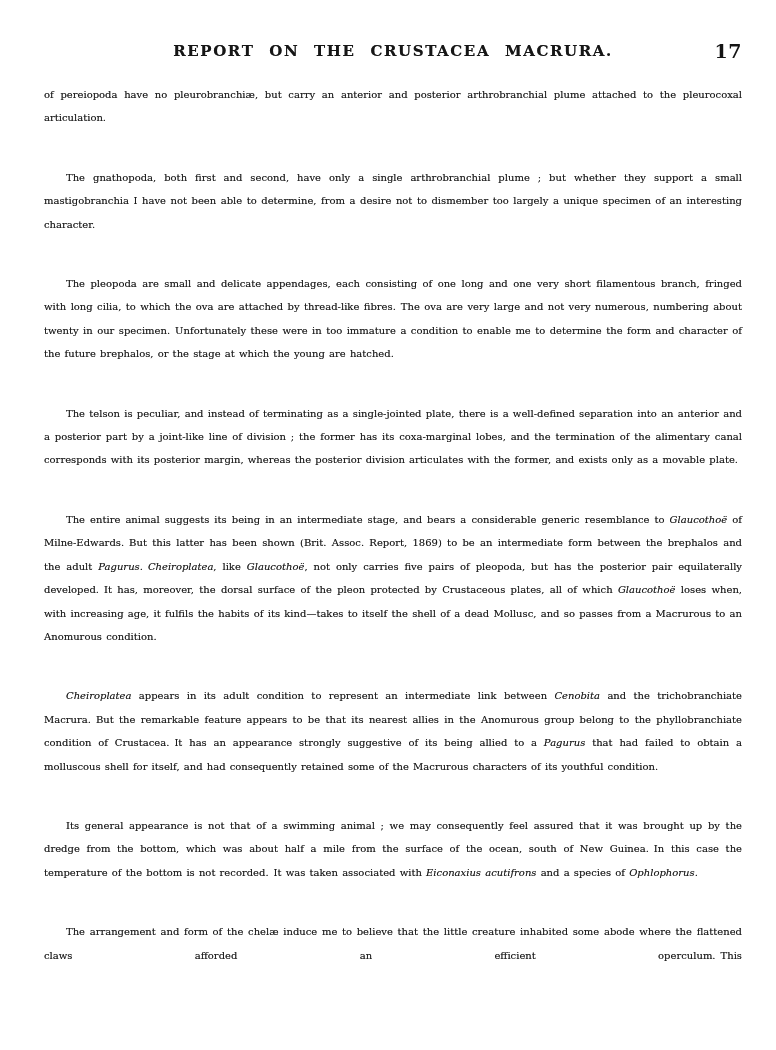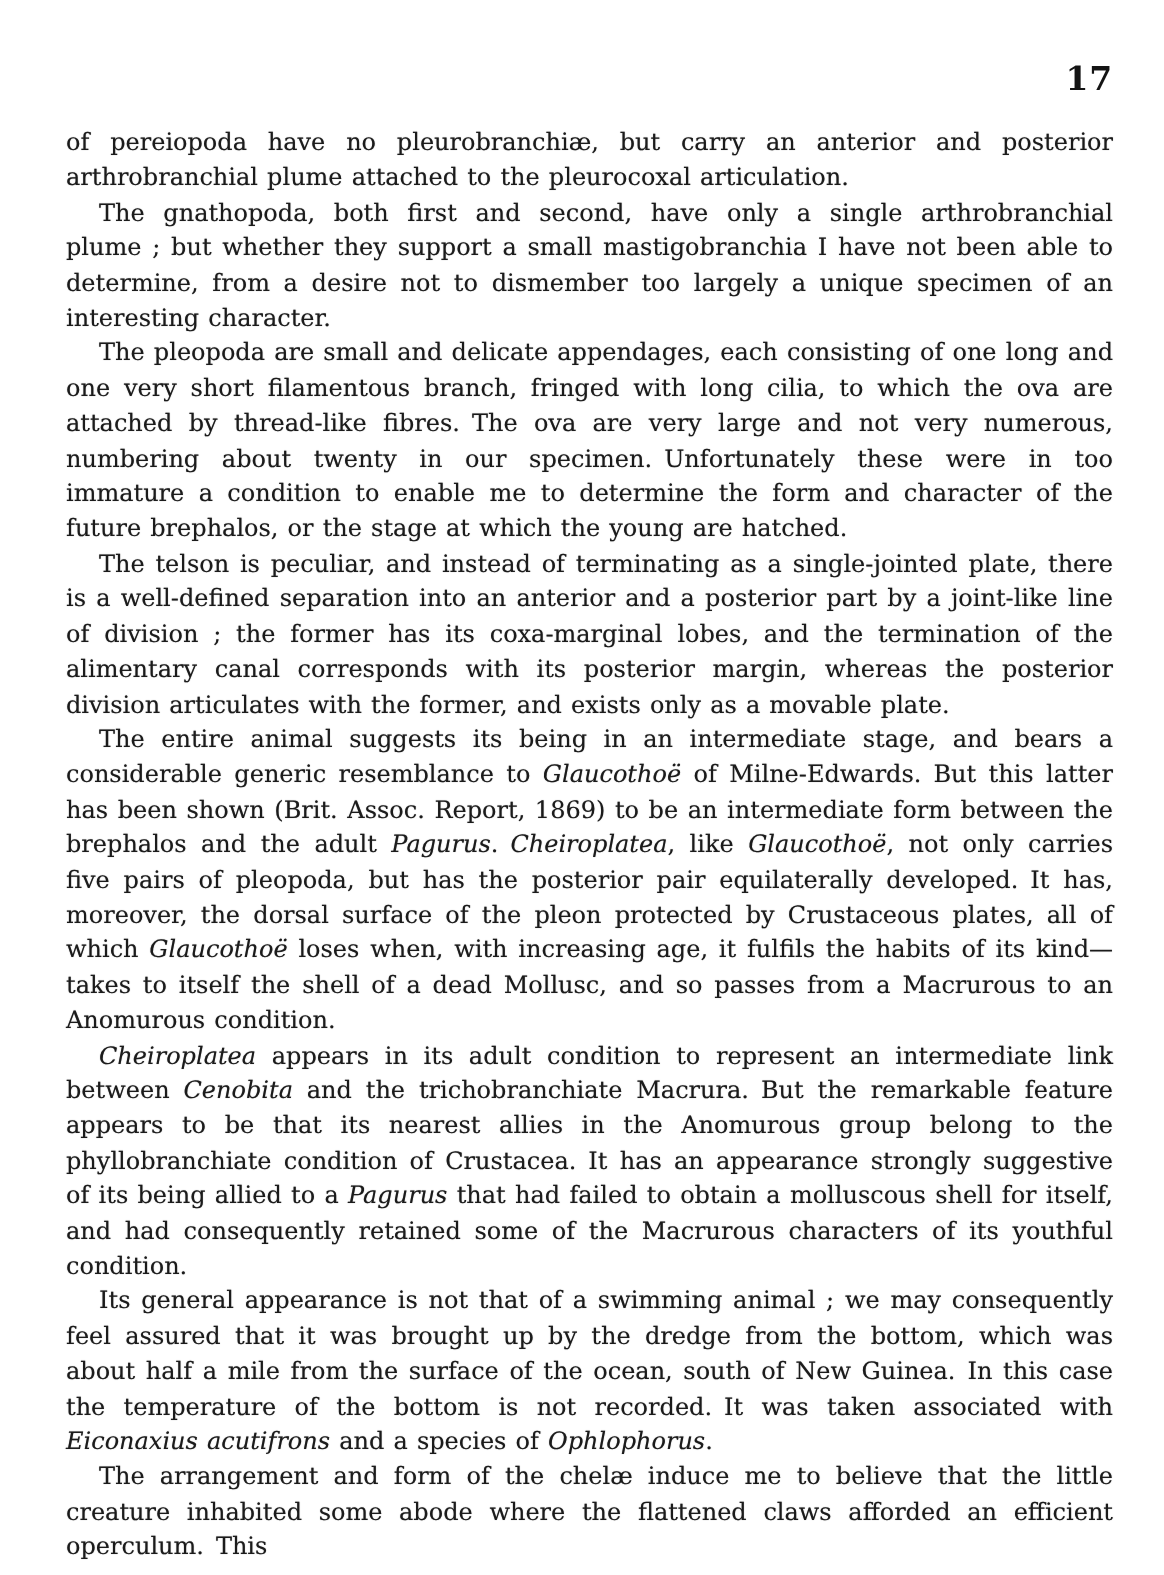--- a/index.html
+++ b/index.html
@@ -31,51 +31,52 @@
     font-weight: 600;
     letter-spacing: 1.6px;
     word-spacing: 8px;
     color: #161616;
     text-shadow: 0 0 0.5px rgba(20,20,20,0.6);
   }
   .running-head .folio {
     position: absolute;
     top: -2px;
     right: 0;
-    font-size: 22px;
+    font-size: 19px;
     font-weight: 700;
     letter-spacing: 0.5px;
     color: #141414;
   }
   .text-block {
     position: absolute;
     top: 83px;
     left: 44px;
     width: 698px;
   }
   .para {
     margin: 0;
-    font-size: 16px;
+    font-size: 10px;
     line-height: 23.4px;
     text-align: justify;
     text-indent: 0;
     word-spacing: 1px;
     color: #1b1b1b;
     text-shadow: 0 0 0.6px rgba(25,25,25,0.55);
   }
-  .para.indented { text-indent: 22px; }
+  .para.indented { text-indent: 22px; margin-top: 36px; }
   .para.justify-last { text-align-last: justify; }
   .para i { }
 </style>
 </head>
 <body>
 
 <div class="page">
 
   <div class="running-head">
+    <span class="title">REPORT ON THE CRUSTACEA MACRURA.</span>
     <span class="folio">17</span>
   </div>
 
   <main class="text-block">
     <p class="para">of pereiopoda have no pleurobranchiæ, but carry an anterior and posterior arthrobranchial plume attached to the pleurocoxal articulation.</p>
     <p class="para indented">The gnathopoda, both first and second, have only a single arthrobranchial plume&nbsp;; but whether they support a small mastigobranchia I have not been able to determine, from a desire not to dismember too largely a unique specimen of an interesting character.</p>
     <p class="para indented">The pleopoda are small and delicate appendages, each consisting of one long and one very short filamentous branch, fringed with long cilia, to which the ova are attached by thread-like fibres. The ova are very large and not very numerous, numbering about twenty in our specimen. Unfortunately these were in too immature a condition to enable me to determine the form and character of the future brephalos, or the stage at which the young are hatched.</p>
     <p class="para indented">The telson is peculiar, and instead of terminating as a single-jointed plate, there is a well-defined separation into an anterior and a posterior part by a joint-like line of division&nbsp;; the former has its coxa-marginal lobes, and the termination of the alimentary canal corresponds with its posterior margin, whereas the posterior division articulates with the former, and exists only as a movable plate.</p>
     <p class="para indented">The entire animal suggests its being in an intermediate stage, and bears a considerable generic resemblance to <i>Glaucothoë</i> of Milne-Edwards. But this latter has been shown (Brit. Assoc. Report, 1869) to be an intermediate form between the brephalos and the adult <i>Pagurus</i>. <i>Cheiroplatea</i>, like <i>Glaucothoë</i>, not only carries five pairs of pleopoda, but has the posterior pair equilaterally developed. It has, moreover, the dorsal surface of the pleon protected by Crustaceous plates, all of which <i>Glaucothoë</i> loses when, with increasing age, it fulfils the habits of its kind—takes to itself the shell of a dead Mollusc, and so passes from a Macrurous to an Anomurous condition.</p>
     <p class="para indented"><i>Cheiroplatea</i> appears in its adult condition to represent an intermediate link between <i>Cenobita</i> and the trichobranchiate Macrura. But the remarkable feature appears to be that its nearest allies in the Anomurous group belong to the phyllobranchiate condition of Crustacea. It has an appearance strongly suggestive of its being allied to a <i>Pagurus</i> that had failed to obtain a molluscous shell for itself, and had consequently retained some of the Macrurous characters of its youthful condition.</p>

